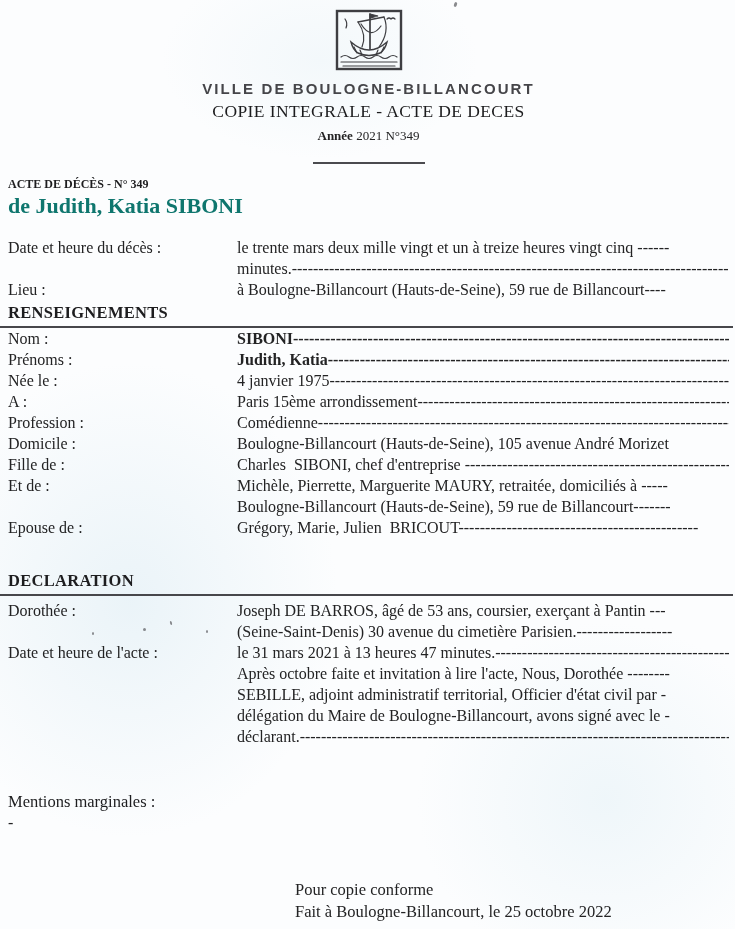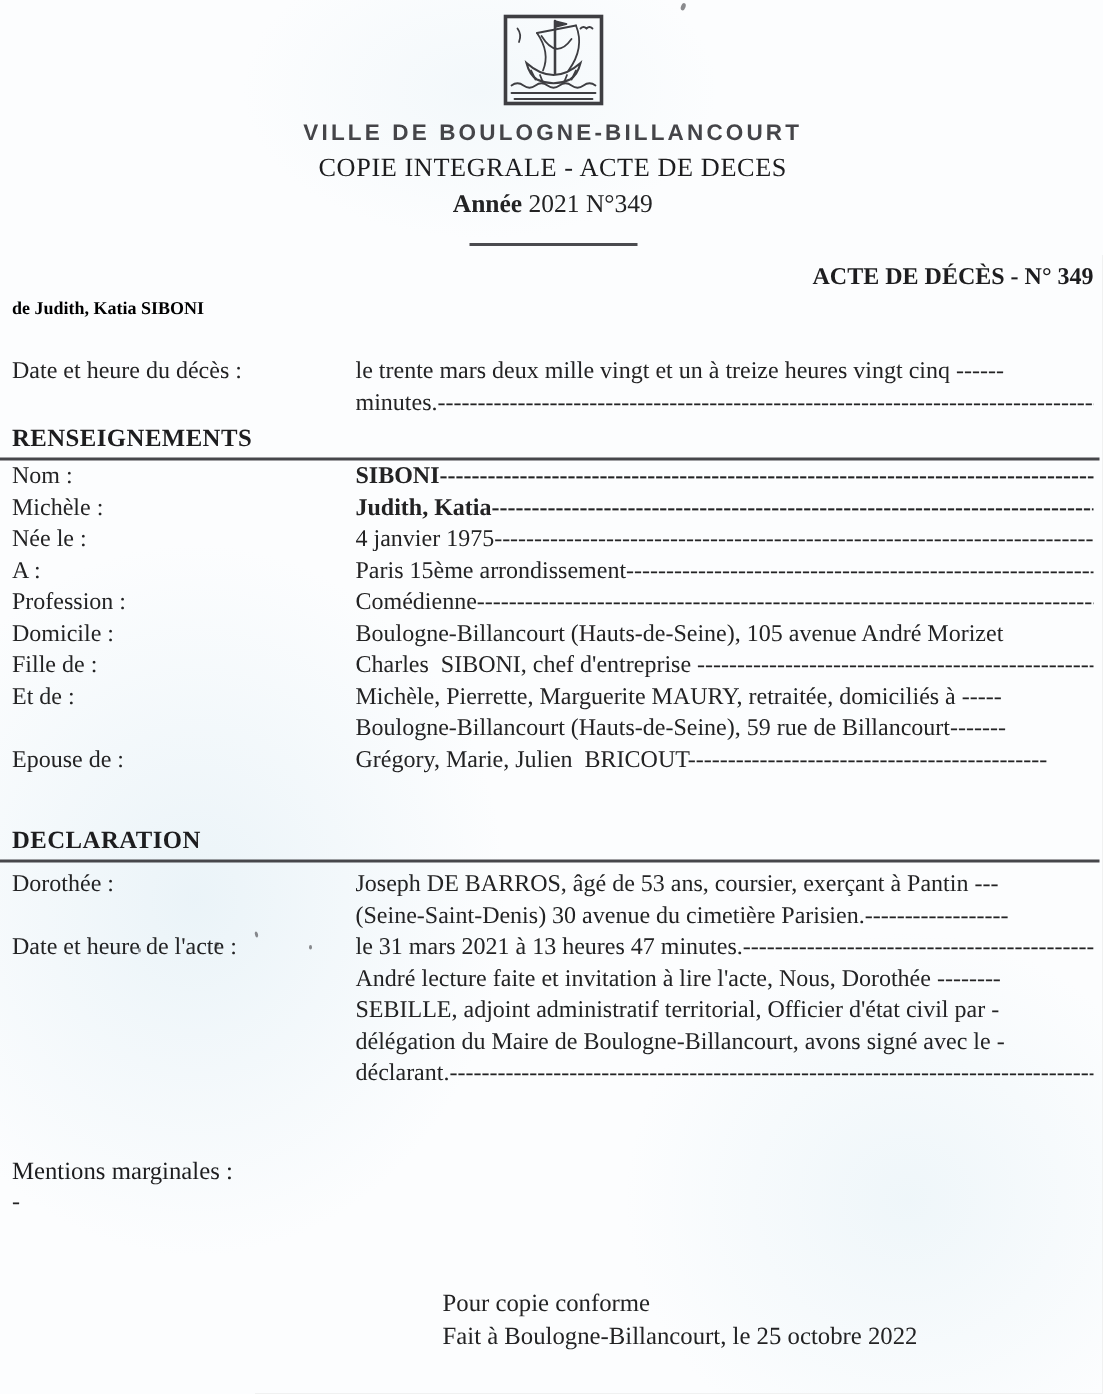--- a/index.html
+++ b/index.html
@@ -22,27 +22,27 @@
   .doc { position:absolute; inset:0; padding:0 6px 0 8px; box-sizing:border-box; }
 
   .logo-wrap { padding-top:9px; text-align:center; height:71px; box-sizing:content-box; }
   .logo-wrap svg { display:inline-block; }
 
   .city-line { margin-top:0; text-align:center;
     font-family:"Liberation Sans", sans-serif; font-size:15px; font-weight:bold;
     letter-spacing:2.1px; color:#454549; }
   .doc-title { margin-top:3px; text-align:center; font-size:17.5px; font-weight:normal;
     letter-spacing:.4px; line-height:22px; color:#1c1c1e; }
-  .year-line { margin-top:3px; text-align:center; font-size:17px; line-height:21px; }
+  .year-line { margin-top:3px; text-align:center; font-size:13px; line-height:21px; }
   .year-line .b { font-weight:bold; }
   .short-rule { margin:16px auto 0 auto; width:112px; height:0;
     border-top:2px solid #4b4b4f; }
 
-  .act-heading { margin-top:10px; font-size:16px; font-weight:bold; line-height:21px; color:#1d1d1f;text-align:right;}
-  .act-subject { font-size:12px; font-weight:bold; line-height:21px; color:#000000;}
+  .act-heading { margin-top:10px; font-size:12px; font-weight:bold; line-height:21px; color:#1d1d1f;}
+  .act-subject { font-size:22px; font-weight:bold; line-height:21px; color:#0f766e;}
 
   .rows { }
   .row { display:flex; line-height:21px; }
   .lbl { width:229px; flex:0 0 229px; white-space:pre; overflow:hidden; }
   .val { flex:1 1 auto; min-width:0; }
   .vline { white-space:pre; overflow:hidden; }
   .bold-val .vline { font-weight:bold; }
 
   .intro-rows { margin-top:21px; }
 
@@ -110,33 +110,39 @@
     <div class="act-subject">de Judith, Katia SIBONI</div>
 
     <div class="rows intro-rows">
       <div class="row">
         <div class="lbl">Date et heure du décès :</div>
         <div class="val">
           <div class="vline">le trente mars deux mille vingt et un à treize heures vingt cinq ------</div>
           <div class="vline">minutes.------------------------------------------------------------------------------------------------</div>
         </div>
       </div>
+      <div class="row">
+        <div class="lbl">Lieu :</div>
+        <div class="val">
+          <div class="vline">à Boulogne-Billancourt (Hauts-de-Seine), 59 rue de Billancourt----</div>
+        </div>
+      </div>
     </div>
 
     <div class="section-title">RENSEIGNEMENTS</div>
 
     <div class="rows section-rows">
       <div class="row bold-val">
         <div class="lbl">Nom :</div>
         <div class="val">
           <div class="vline">SIBONI------------------------------------------------------------------------------------------------</div>
         </div>
       </div>
       <div class="row bold-val">
-        <div class="lbl">Michèle :</div>
+        <div class="lbl">Prénoms :</div>
         <div class="val">
           <div class="vline">Judith, Katia------------------------------------------------------------------------------------------------</div>
         </div>
       </div>
       <div class="row">
         <div class="lbl">Née le :</div>
         <div class="val">
           <div class="vline">4 janvier 1975------------------------------------------------------------------------------------------------</div>
         </div>
       </div>
@@ -186,21 +192,21 @@
         <div class="lbl">Dorothée :</div>
         <div class="val">
           <div class="vline">Joseph DE BARROS, âgé de 53 ans, coursier, exerçant à Pantin ---</div>
           <div class="vline">(Seine-Saint-Denis) 30 avenue du cimetière Parisien.------------------</div>
         </div>
       </div>
       <div class="row">
         <div class="lbl">Date et heure de l'acte :</div>
         <div class="val">
           <div class="vline">le 31 mars 2021 à 13 heures 47 minutes.------------------------------------------------------------</div>
-          <div class="vline">André lecture faite et invitation à lire l'acte, Nous, Dorothée --------</div>
+          <div class="vline">Après octobre faite et invitation à lire l'acte, Nous, Dorothée --------</div>
           <div class="vline">SEBILLE, adjoint administratif territorial, Officier d'état civil par -</div>
           <div class="vline">délégation du Maire de Boulogne-Billancourt, avons signé avec le -</div>
           <div class="vline">déclarant.------------------------------------------------------------------------------------------------</div>
         </div>
       </div>
     </div>
 
     <div class="mentions">Mentions marginales :</div>
     <div class="mentions-value">-</div>
 

